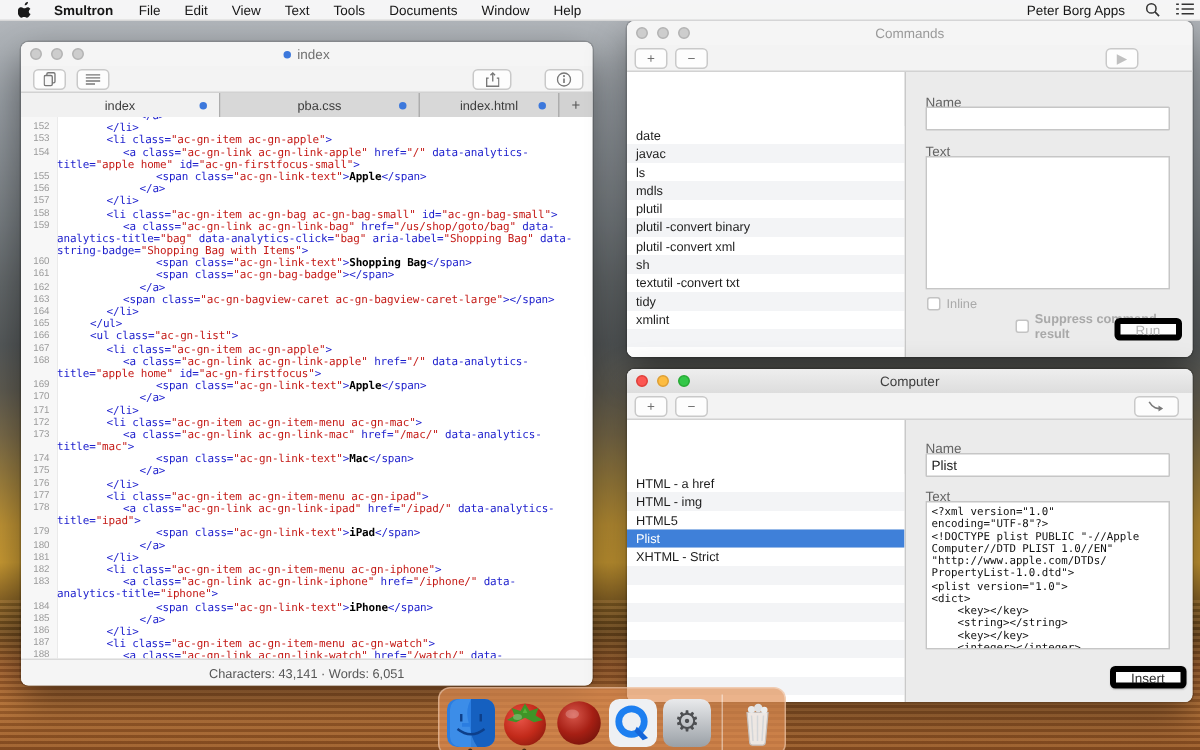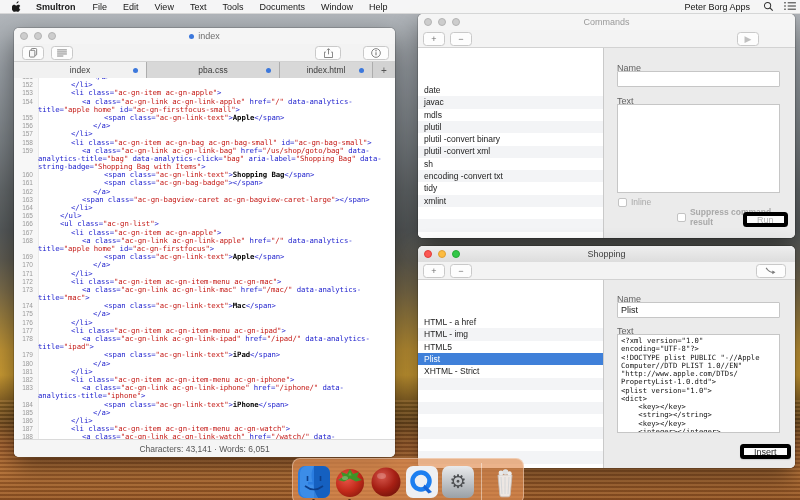--- a/index.html
+++ b/index.html
@@ -409,26 +409,27 @@
       <div class="tbtn" style="left:5px;top:2px;width:22px;">+</div>
       <div class="tbtn" style="left:32px;top:2px;width:22px;">−</div>
       <div class="tbtn" style="left:319px;top:2px;width:22px;color:#c0c0c0;">▶</div>
     </div>
     <div class="panelbody">
       <div class="plist">
         <div class="stripes"></div>
         <div class="rows" id="commands-rows">
             <div class="lrow">date</div>
             <div class="lrow">javac</div>
+            <div class="lrow">ls</div>
             <div class="lrow">mdls</div>
             <div class="lrow">plutil</div>
             <div class="lrow">plutil -convert binary</div>
             <div class="lrow">plutil -convert xml</div>
             <div class="lrow">sh</div>
-            <div class="lrow">encoding -convert txt</div>
+            <div class="lrow">textutil -convert txt</div>
             <div class="lrow">tidy</div>
             <div class="lrow">xmlint</div>
           </div>
       </div>
       <div class="pdetail">
         <div class="flabel" style="left:13px;top:15px;">Name</div>
         <input class="field" style="left: 13px; top: 23px; width: 163px; height: 16px;" value="">
         <div class="flabel" style="left:13px;top:48px;">Text</div>
         <pre class="tarea" style="left:13px;top:56px;width:163px;height:89px;"></pre>
         <div class="cbrow" style="left:14px;top:149px;">
@@ -444,21 +445,21 @@
     </div>
   </div>
 
   <div class="window win-snippets">
     <div class="titlebar active">
       <div class="lights">
         <span class="light red"></span>
         <span class="light yellow"></span>
         <span class="light green"></span>
       </div>
-      <span>Shopping</span>
+      <span>Computer</span>
     </div>
     <div class="toolstrip">
       <div class="tbtn" style="left:5px;top:2px;width:22px;">+</div>
       <div class="tbtn" style="left:32px;top:2px;width:22px;">−</div>
       <div class="tbtn" style="left:338px;top:2px;width:30px;">
         <svg width="12" height="8" viewBox="0 0 13 9">
             <path d="M1 1 C 4 6, 7 6, 10 6" fill="none" stroke="#7a7a7a" stroke-width="1.2"></path>
             <path d="M8 3.8 L 11.5 6 L 8 8.2 Z" fill="#7a7a7a"></path>
           </svg>
       </div>

